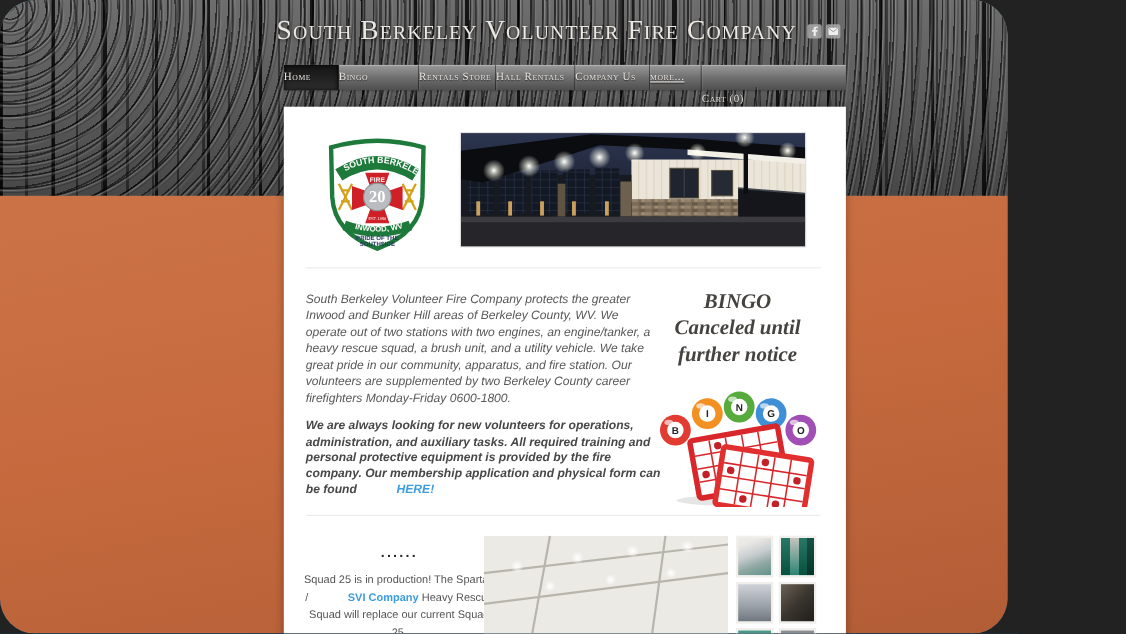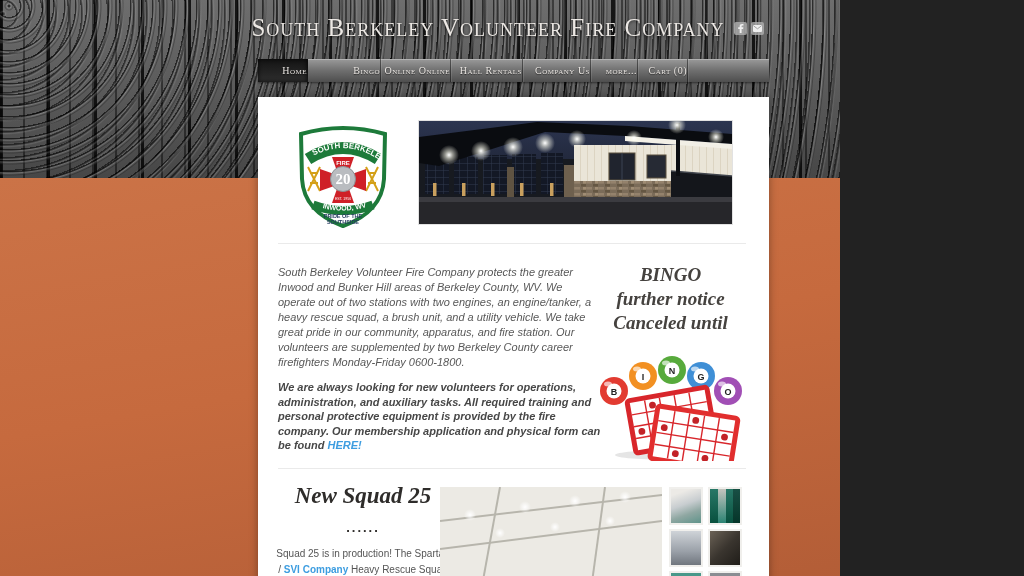--- a/index.html
+++ b/index.html
@@ -1,17 +1,17 @@
 <!DOCTYPE html>
 <html><head>
 <meta charset="utf-8">
 <style>
   html,body{margin:0;padding:0;background:#222;}
-  .stage{position:relative;width:840px;height:576px;overflow:hidden;
-         font-family:"Liberation Sans",sans-serif;background:#0369a1;}
+  .stage{position:relative;width:916px;height:576px;overflow:hidden;
+         font-family:"Liberation Sans",sans-serif;background:#0369a1;border-radius:32px;}
 
   
   .bg-char{position:absolute;top:0;left:0;width:1024px;height:178px;
     background-color:#585858;
     background-image:
       repeating-radial-gradient(circle at 9px 6px, rgba(0,0,0,.6) 0 1px, rgba(195,195,195,.28) 2px, rgba(35,35,35,.42) 4px, transparent 5px 11px),
       repeating-radial-gradient(circle at 3px 14px, rgba(0,0,0,.5) 0 1px, rgba(175,175,175,.22) 2.5px, transparent 4px 13px),
       repeating-linear-gradient(90deg, rgba(0,0,0,.8) 0 3px, transparent 3px 47px),
       repeating-linear-gradient(90deg, rgba(0,0,0,.45) 0 2px, transparent 2px 23px),
       linear-gradient(180deg,#6e6e6e,#474747);}
@@ -26,50 +26,50 @@
   .social{position:absolute;top:22px;left:734px;display:flex;gap:4px;}
   .social .sq{width:13px;height:13px;border-radius:2px;background:rgba(176,176,176,.8);
     display:flex;align-items:center;justify-content:center;color:#e6e6e6;
     font-size:9px;line-height:1;cursor:pointer;}
   .social .sq svg{display:block;}
 
   
   .nav{position:absolute;top:59px;left:258px;width:511px;height:23px;display:flex;
     background:linear-gradient(180deg,#9a9a9a 0%,#6f6f6f 50%,#4e4e4e 100%);
     box-shadow:inset 0 1px 0 rgba(255,255,255,.25),0 1px 2px rgba(0,0,0,.5);}
-  .nav-item{height:23px;line-height:23px;text-align:right;
+  .nav-item{height:23px;line-height:23px;text-align:left;
     font-family:"Liberation Serif",serif;font-variant:small-caps;font-size:10px;
     letter-spacing:.5px;color:#e9e5e1;cursor:pointer;
     border-right:1px solid rgba(0,0,0,.45);box-shadow:1px 0 0 rgba(255,255,255,.1);
     text-shadow:0 1px 1px rgba(0,0,0,.6);box-sizing:border-box;}
   .nav-item:nth-child(1){width:50px;}
   .nav-item:nth-child(2){width:73px;}
   .nav-item:nth-child(3){width:70px;}
   .nav-item:nth-child(4){width:72px;}
   .nav-item:nth-child(5){width:68px;}
-  .nav-item:nth-child(6){width:47px;}
-  .nav-item:nth-child(7){width:50px;}
+  .nav-item:nth-child(6){width:47px;text-decoration:underline;}
+  .nav-item:nth-child(7){width:50px;margin-top:20px;}
   .nav-item.active{background:linear-gradient(180deg,#141414 0%,#2e2e2e 100%);
     box-shadow:inset 0 0 4px rgba(0,0,0,.8);}
   .nav-fill{flex:1;}
 
   
   .card{position:absolute;top:97px;left:258px;width:511px;height:520px;background:#fff;
     box-shadow:0 0 8px rgba(0,0,0,.35);}
   .logo-wrap{position:absolute;left:20px;top:20px;width:130px;height:115px;
     display:flex;align-items:center;justify-content:center;}
   .station-photo{position:absolute;left:160px;top:23px;width:313px;height:103px;
     border:1px solid #e2e2e2;}
   .divider{position:absolute;left:20px;width:468px;height:1px;background:#eaeaea;}
   .div1{top:146px;} .div2{top:371px;}
 
   .intro{position:absolute;left:20px;top:168px;width:324px;
     font-size:11px;line-height:15px;font-style:italic;color:#585858;}
   .intro .p2{margin-top:10px;font-weight:bold;color:#474747;line-height:14.5px;}
-  a.link{color:#3d9de0;text-decoration:none;font-weight:bold;cursor:pointer;}
+  a.link{color:#3d9de0;text-decoration:none;font-weight:bold;cursor:pointer;margin-left:33px;}
 
   .bingo-col{position:absolute;left:335px;top:166px;width:155px;text-align:center;}
   .bingo-notice{font-family:"Liberation Serif",serif;font-weight:bold;font-style:italic;
     font-size:19px;line-height:24px;color:#45423f;}
   .bingo-img{margin-top:16px;}
 
   .squad-col{position:absolute;left:16px;top:386px;width:178px;text-align:center;}
   .squad-title{font-family:"Liberation Serif",serif;font-weight:bold;font-style:italic;
     font-size:23px;color:#2e2c2a;}
   .squad-dots{margin-top:11px;font-size:13px;font-weight:bold;letter-spacing:2px;color:#2e2c2a;}
@@ -106,21 +106,21 @@
       <svg width="9" height="7" viewBox="0 0 9 7">
           <rect x="0" y="0" width="9" height="7" rx="1" fill="#efefef"></rect>
           <path d="M0.5 0.8 L4.5 3.8 L8.5 0.8" stroke="#9a9a9a" stroke-width="0.9" fill="none"></path>
         </svg>
     </div>
   </div>
 
   <div class="nav">
     <div class="nav-item active">Home</div>
     <div class="nav-item">Bingo</div>
-    <div class="nav-item">Online Online</div>
+    <div class="nav-item">Rentals Store</div>
     <div class="nav-item">Hall Rentals</div>
     <div class="nav-item">Company Us</div>
     <div class="nav-item">more...</div>
     <div class="nav-item">Cart (0)</div>
     <div class="nav-fill"></div>
   </div>
 
   <div class="card">
 
     <div class="logo-wrap">
@@ -236,22 +236,22 @@
     <div class="divider div1"></div>
 
     <div class="intro">
       <div class="p1">South Berkeley Volunteer Fire Company protects the greater Inwood and Bunker Hill areas of Berkeley County, WV. We operate out of two stations with two engines, an engine/tanker, a heavy rescue squad, a brush unit, and a utility vehicle. We take great pride in our community, apparatus, and fire station. Our volunteers are supplemented by two Berkeley County career firefighters Monday-Friday 0600-1800.</div>
       <div class="p2"><span>We are always looking for new volunteers for operations, administration, and auxiliary tasks. All required training and personal protective equipment is provided by the fire company.  Our membership application and physical form can be found </span><a class="link">HERE!</a></div>
     </div>
 
     <div class="bingo-col">
       <div class="bingo-notice">
         <div>BINGO</div>
+        <div>Canceled until</div>
         <div>further notice</div>
-        <div>Canceled until</div>
       </div>
       <div class="bingo-img">
         <svg width="145" height="110" viewBox="0 0 145 110">
           <ellipse cx="75" cy="104" rx="58" ry="5" fill="rgba(0,0,0,0.10)"></ellipse>
           <g font-family="Liberation Sans,sans-serif" font-weight="bold" font-size="9" text-anchor="middle">
             <g>
               <circle cx="16" cy="40" r="14" fill="#e23b31"></circle>
               <circle cx="16" cy="40" r="7.5" fill="#ffffff"></circle>
               <ellipse cx="10" cy="33" rx="4" ry="2.5" fill="rgba(255,255,255,0.65)"></ellipse>
               <text x="16" y="43.5" fill="#222">B</text>
@@ -320,21 +320,20 @@
               <circle cx="57" cy="47" r="3.4"></circle>
             </g>
           </g>
         </svg>
       </div>
     </div>
 
     <div class="divider div2"></div>
 
     <div class="squad-col">
-      <div class="squad-title">New Squad 25</div>
       <div class="squad-dots">......</div>
       <div class="squad-text"><span>Squad 25 is in production! The Spartan / </span><a class="link">SVI Company</a><span> Heavy Rescue Squad will replace our current Squad 25.</span></div>
     </div>
 
     <div class="squad-photo">
       <svg width="222" height="186" viewBox="0 0 222 186">
         <defs>
           <radialGradient id="glow2">
             <stop offset="0" stop-color="#ffffff"></stop>
               <stop offset="1" stop-color="rgba(255,255,255,0)"></stop>

